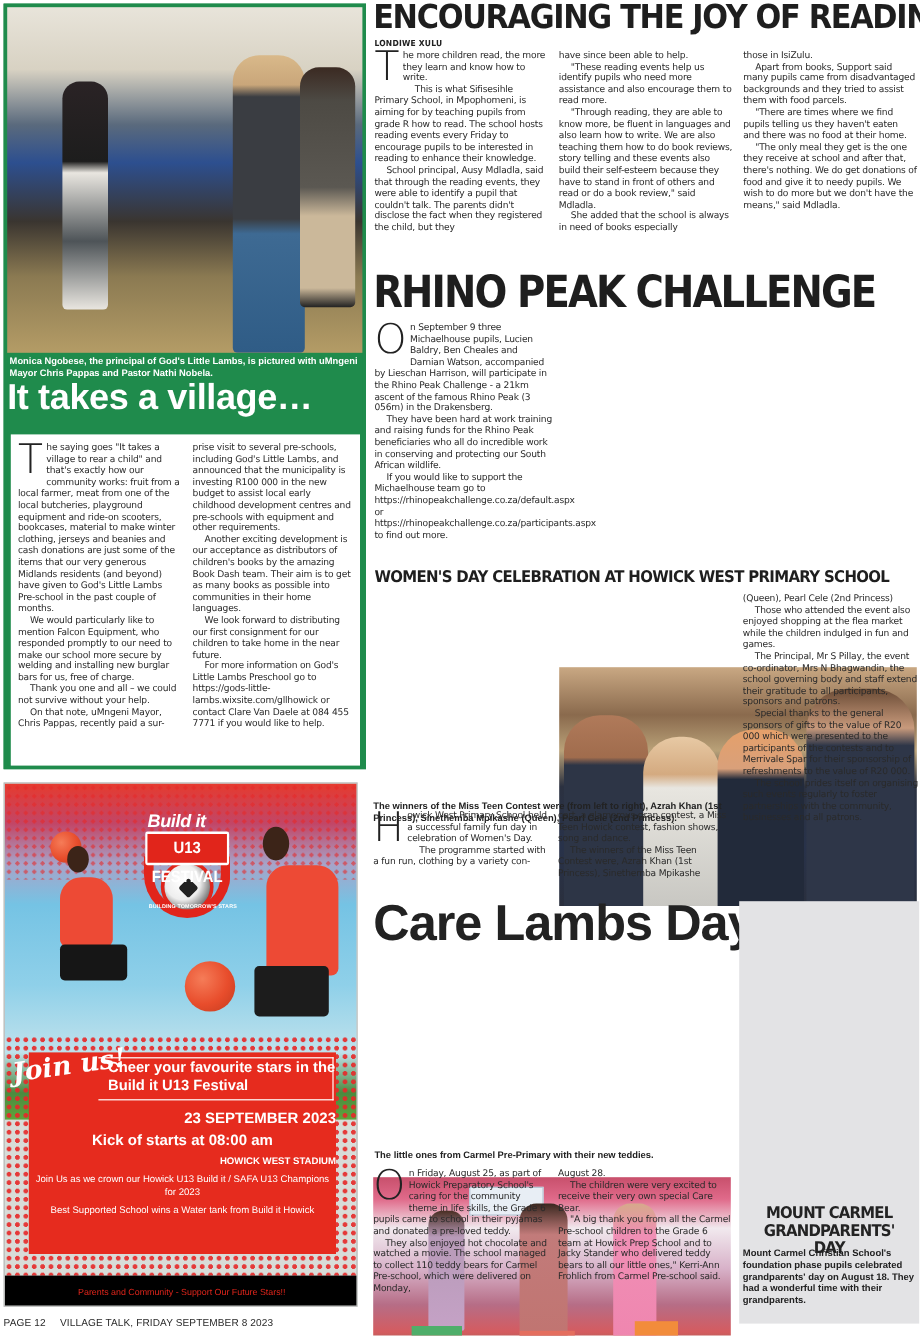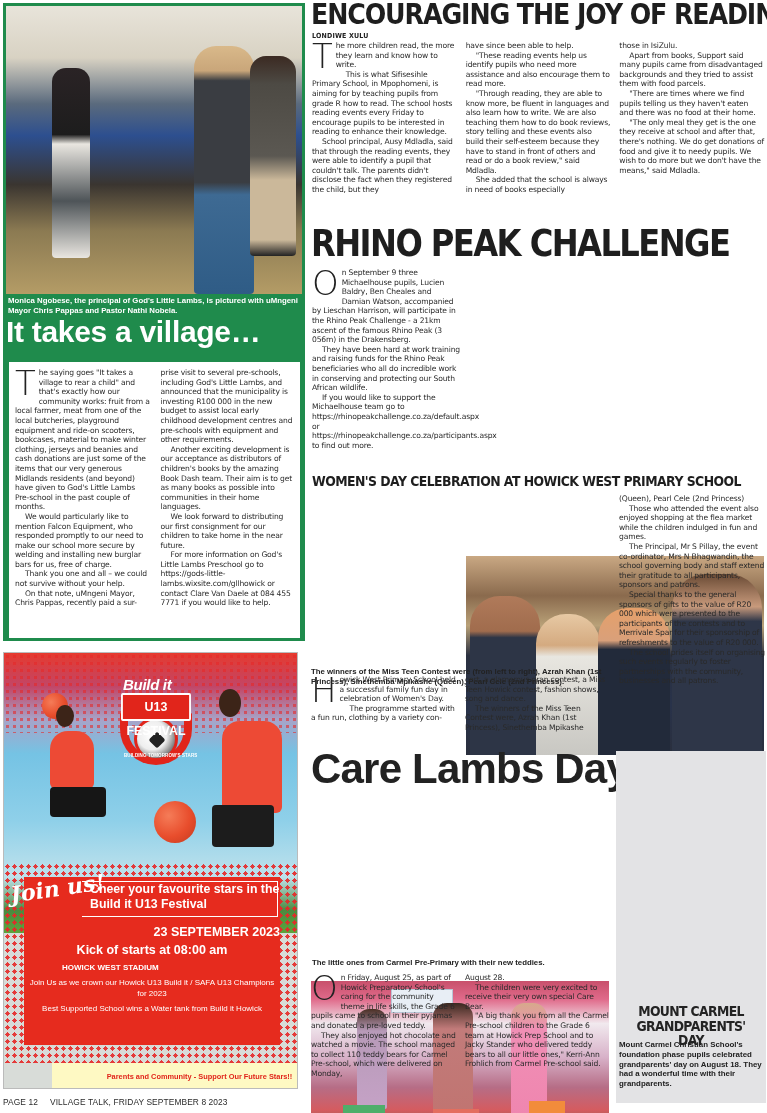--- a/index.html
+++ b/index.html
@@ -71,24 +71,24 @@
   .ad-ball { background: radial-gradient(circle at 35% 35%, #f57c58 0%, #e84d2c 55%, #c23a1e 100%); border-radius: 50%; }
   #ad-ball1 { left: 38px; top: 40px; width: 26px; height: 26px; }
   #ad-ball2 { left: 150px; top: 148px; width: 42px; height: 42px; }
   #ad-panel { left: 20px; top: 224px; width: 256px; height: 168px; background: #e62b1e; }
   #ad-panel-dots { left: 0; top: 210px; width: 295px; height: 200px; background-image: radial-gradient(circle, rgba(230,40,40,0.9) 2px, transparent 2.2px); background-size: 7px 7px; }
   #ad-joinus { left: 6px; top: 226px; font-family: "DejaVu Serif", serif; font-style: italic; font-weight: bold; font-size: 22px; line-height: 18px; color: #fff; transform: rotate(-8deg); }
   #ad-headline-box { left: 78px; top: 228px; width: 196px; height: 36px; border: 1px solid #fff; border-left: none; }
   #ad-headline { left: 86px; top: 229px; width: 190px; color: #fff; font-weight: bold; font-size: 12.3px; line-height: 14.5px; }
   #ad-date { left: 20px; top: 272px; width: 256px; text-align: right; color: #fff; font-weight: bold; font-size: 12.5px; }
   #ad-kickoff { left: 20px; top: 290px; width: 256px; text-align: center; color: #fff; font-weight: bold; font-size: 12.5px; }
-  #ad-venue { left: 20px; top: 310px; width: 256px; text-align: left; color: #fff; font-weight: bold; font-size: 8px; padding-left: 38px; }
+  #ad-venue { left: 20px; top: 310px; width: 256px; text-align: right; color: #fff; font-weight: bold; font-size: 8px; padding-left: 38px; }
   #ad-crown { left: 24px; top: 324px; width: 248px; text-align: center; color: #fff; font-size: 8px; line-height: 11px; }
   #ad-prize { left: 24px; top: 350px; width: 248px; text-align: center; color: #fff; font-size: 8px; line-height: 11px; }
-  #ad-footer { left: 0; top: 410px; width: 295px; height: 27px; background: #fef9c3; text-align: center; color: #e1251b; font-weight: bold; font-size: 7.4px; line-height: 27px; margin-left: 48px; }
+  #ad-footer { left: 0; top: 410px; width: 295px; height: 27px; background: #000000; text-align: center; color: #e1251b; font-weight: normal; font-size: 7.4px; line-height: 27px; }
 
   #footer-line { left: 3px; top: 1097px; font-family: "Liberation Sans", sans-serif; font-size: 8.4px; color: #2b2b2b; letter-spacing: 0.1px; }
   #footer-line span + span { margin-left: 12px; }
 </style>
 </head>
 <body>
 
 <div id="village-box" class="abs"></div>
 <div id="village-photo" class="abs photo">
   <div class="abs" style="left:46px;top:62px;width:38px;height:190px;background:linear-gradient(180deg,#2a2325 0%,#1d1d1d 35%,#e9e6e0 40%,#4e5458 70%,#e9e6e0 100%);border-radius:14px 14px 4px 4px;"></div>

